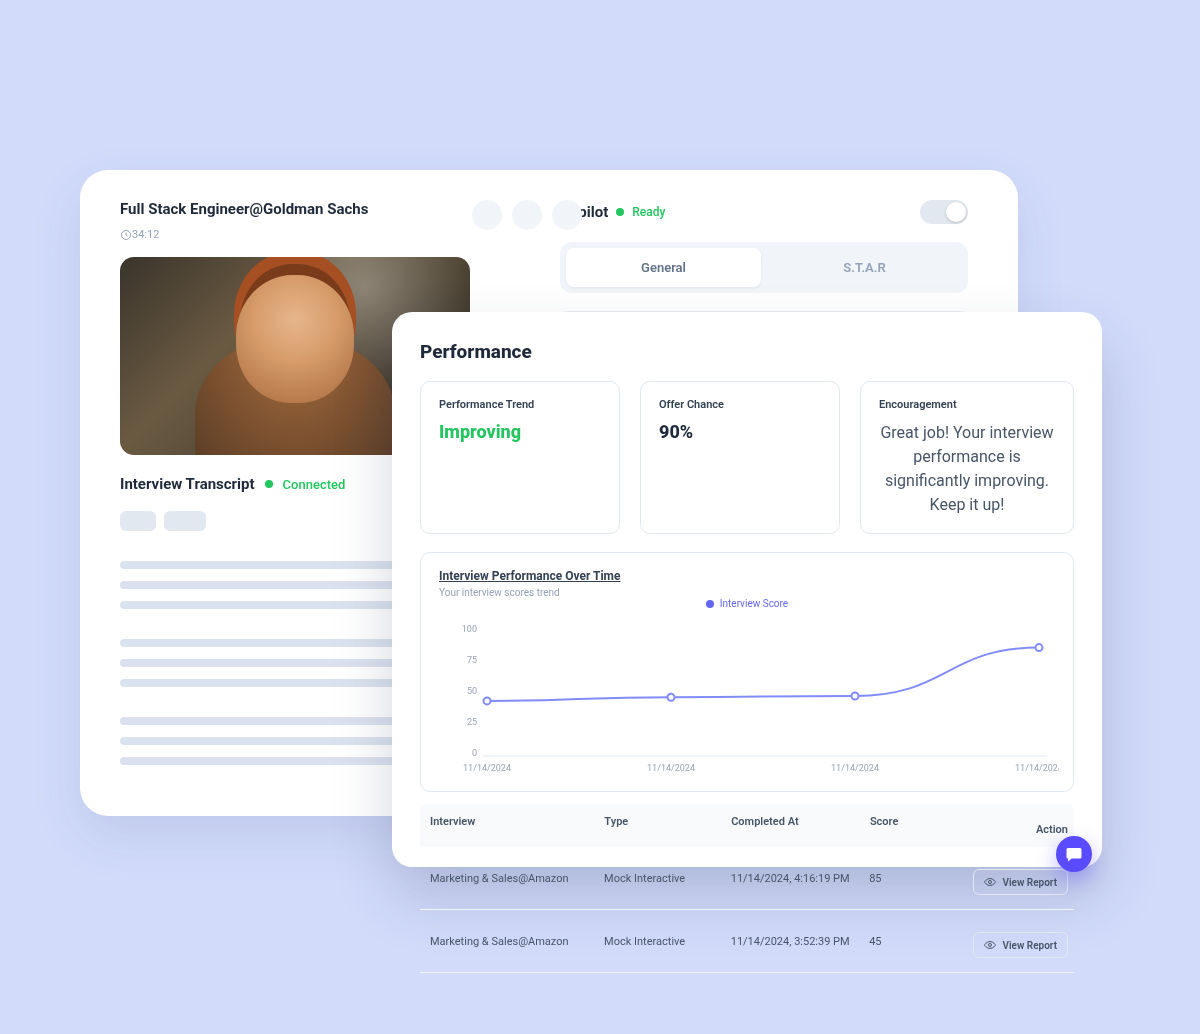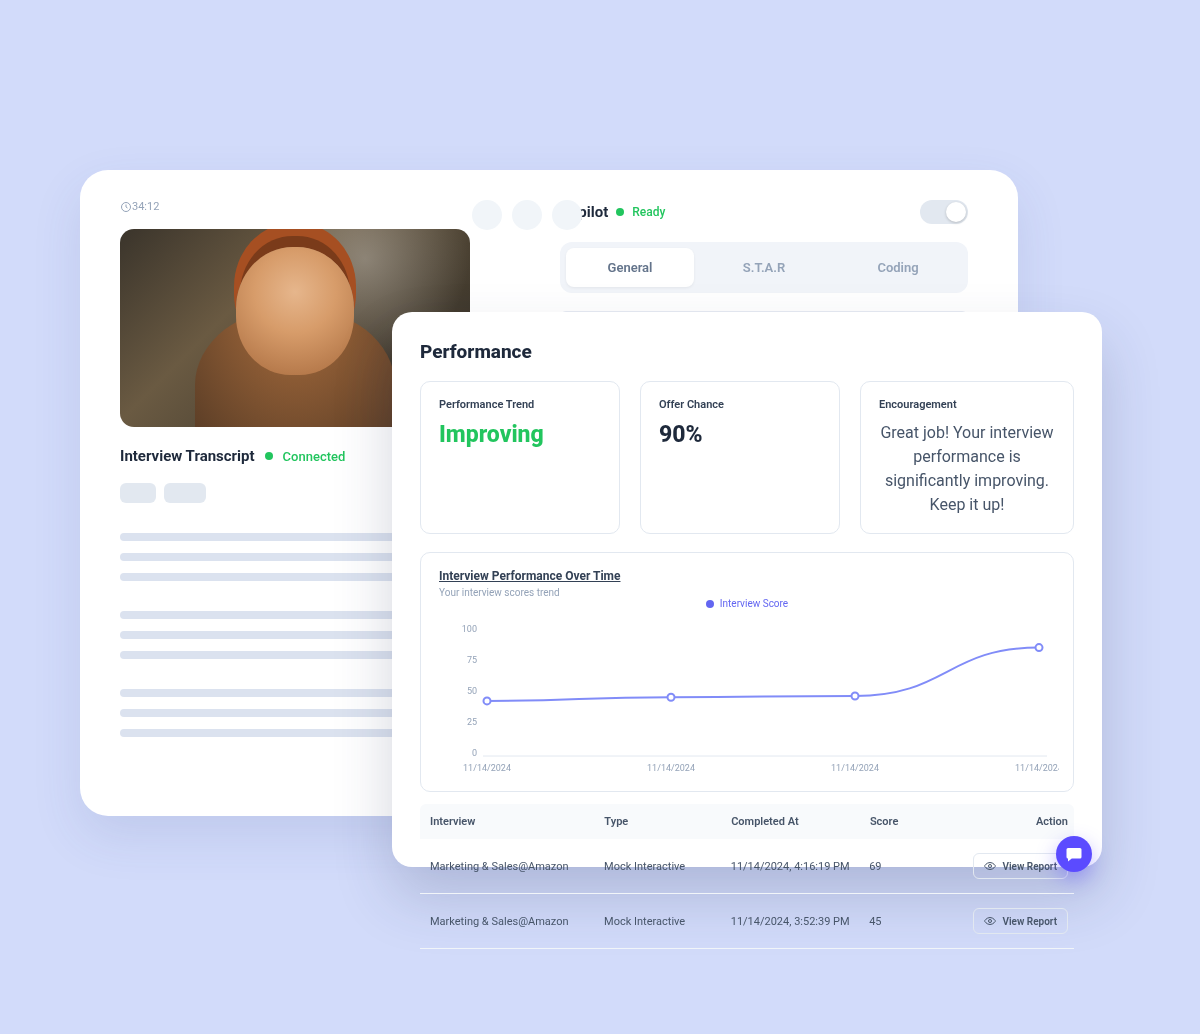--- a/index.html
+++ b/index.html
@@ -257,21 +257,21 @@
       border-radius: 10px;
       padding: 16px 18px;
     }
     .kpi .label {
       font-size: 11px;
       font-weight: 600;
       color: #334155;
       margin-bottom: 10px;
     }
     .kpi .value {
-      font-size: 23px;
+      font-size: 18px;
       font-weight: 800;
       color: #1e293b;
     }
     .kpi .value.green { color: #22c55e; }
     .kpi .body {
       font-size: 16px;
       color: #475569;
       line-height: 1.5;
       text-align: center;
     }
@@ -332,21 +332,21 @@
       padding: 14px 6px;
       font-size: 11px;
       color: #475569;
       align-items: center;
       border-bottom: 1px solid #f1f5f9;
     }
     .c-int  { width: 180px; padding-left: 4px; }
     .c-type { width: 128px; }
     .c-compl { width: 140px; }
     .c-score { width: 110px; }
-    .c-act  { width: 90px; display: flex; justify-content: flex-end; }
+    .c-act  { width: 90px; display: flex; justify-content: flex-end; margin-top: 8px; }
 
     .btn-view {
       display: inline-flex;
       align-items: center;
       gap: 6px;
       border: 1px solid #e2e8f0;
       border-radius: 6px;
       padding: 6px 10px;
       font-size: 10px;
       font-weight: 600;
@@ -383,20 +383,21 @@
 
   <div class="bc-avatars">
     <div class="av"></div>
     <div class="av"></div>
     <div class="av"></div>
   </div>
 
   <div class="bc-header">
 
     <div class="bc-left">
+      <div class="bc-title">Full Stack Engineer@Goldman Sachs</div>
       <div class="bc-time">
         <svg width="12" height="12" viewBox="0 0 24 24" fill="none" stroke="#94a3b8" stroke-width="2">
           <circle cx="12" cy="12" r="9"></circle>
             <path d="M12 7v5l3 2"></path>
         </svg>
         <span>34:12</span>
       </div>
 
       <div class="bc-video"></div>
 
@@ -436,21 +437,20 @@
           <span class="bc-ready">Ready</span>
         </div>
         <div class="toggle">
           <div class="knob"></div>
         </div>
       </div>
 
       <div class="tabs">
         <div class="tab active">General</div>
         <div class="tab">S.T.A.R</div>
-        <div class="tab">Coding</div>
       </div>
 
       <div class="copilot-skel"></div>
     </div>
   </div>
 </div>
 
 <div class="front-card">
   <div class="fc-title">Performance</div>
 
@@ -506,21 +506,21 @@
       <div class="c-type">Type</div>
       <div class="c-compl">Completed At</div>
       <div class="c-score">Score</div>
       <div class="c-act">Action</div>
     </div>
 
     <div class="tr">
       <div class="c-int">Marketing &amp; Sales@Amazon</div>
       <div class="c-type">Mock Interactive</div>
       <div class="c-compl">11/14/2024, 4:16:19 PM</div>
-      <div class="c-score">69</div>
+      <div class="c-score">85</div>
       <div class="c-act">
         <div class="btn-view">
           <svg width="12" height="12" viewBox="0 0 24 24" fill="none" stroke="#475569" stroke-width="2">
             <path d="M1 12s4-7 11-7 11 7 11 7-4 7-11 7S1 12 1 12z"></path>
               <circle cx="12" cy="12" r="3"></circle>
           </svg>
           <span>View Report</span>
         </div>
       </div>
     </div>

